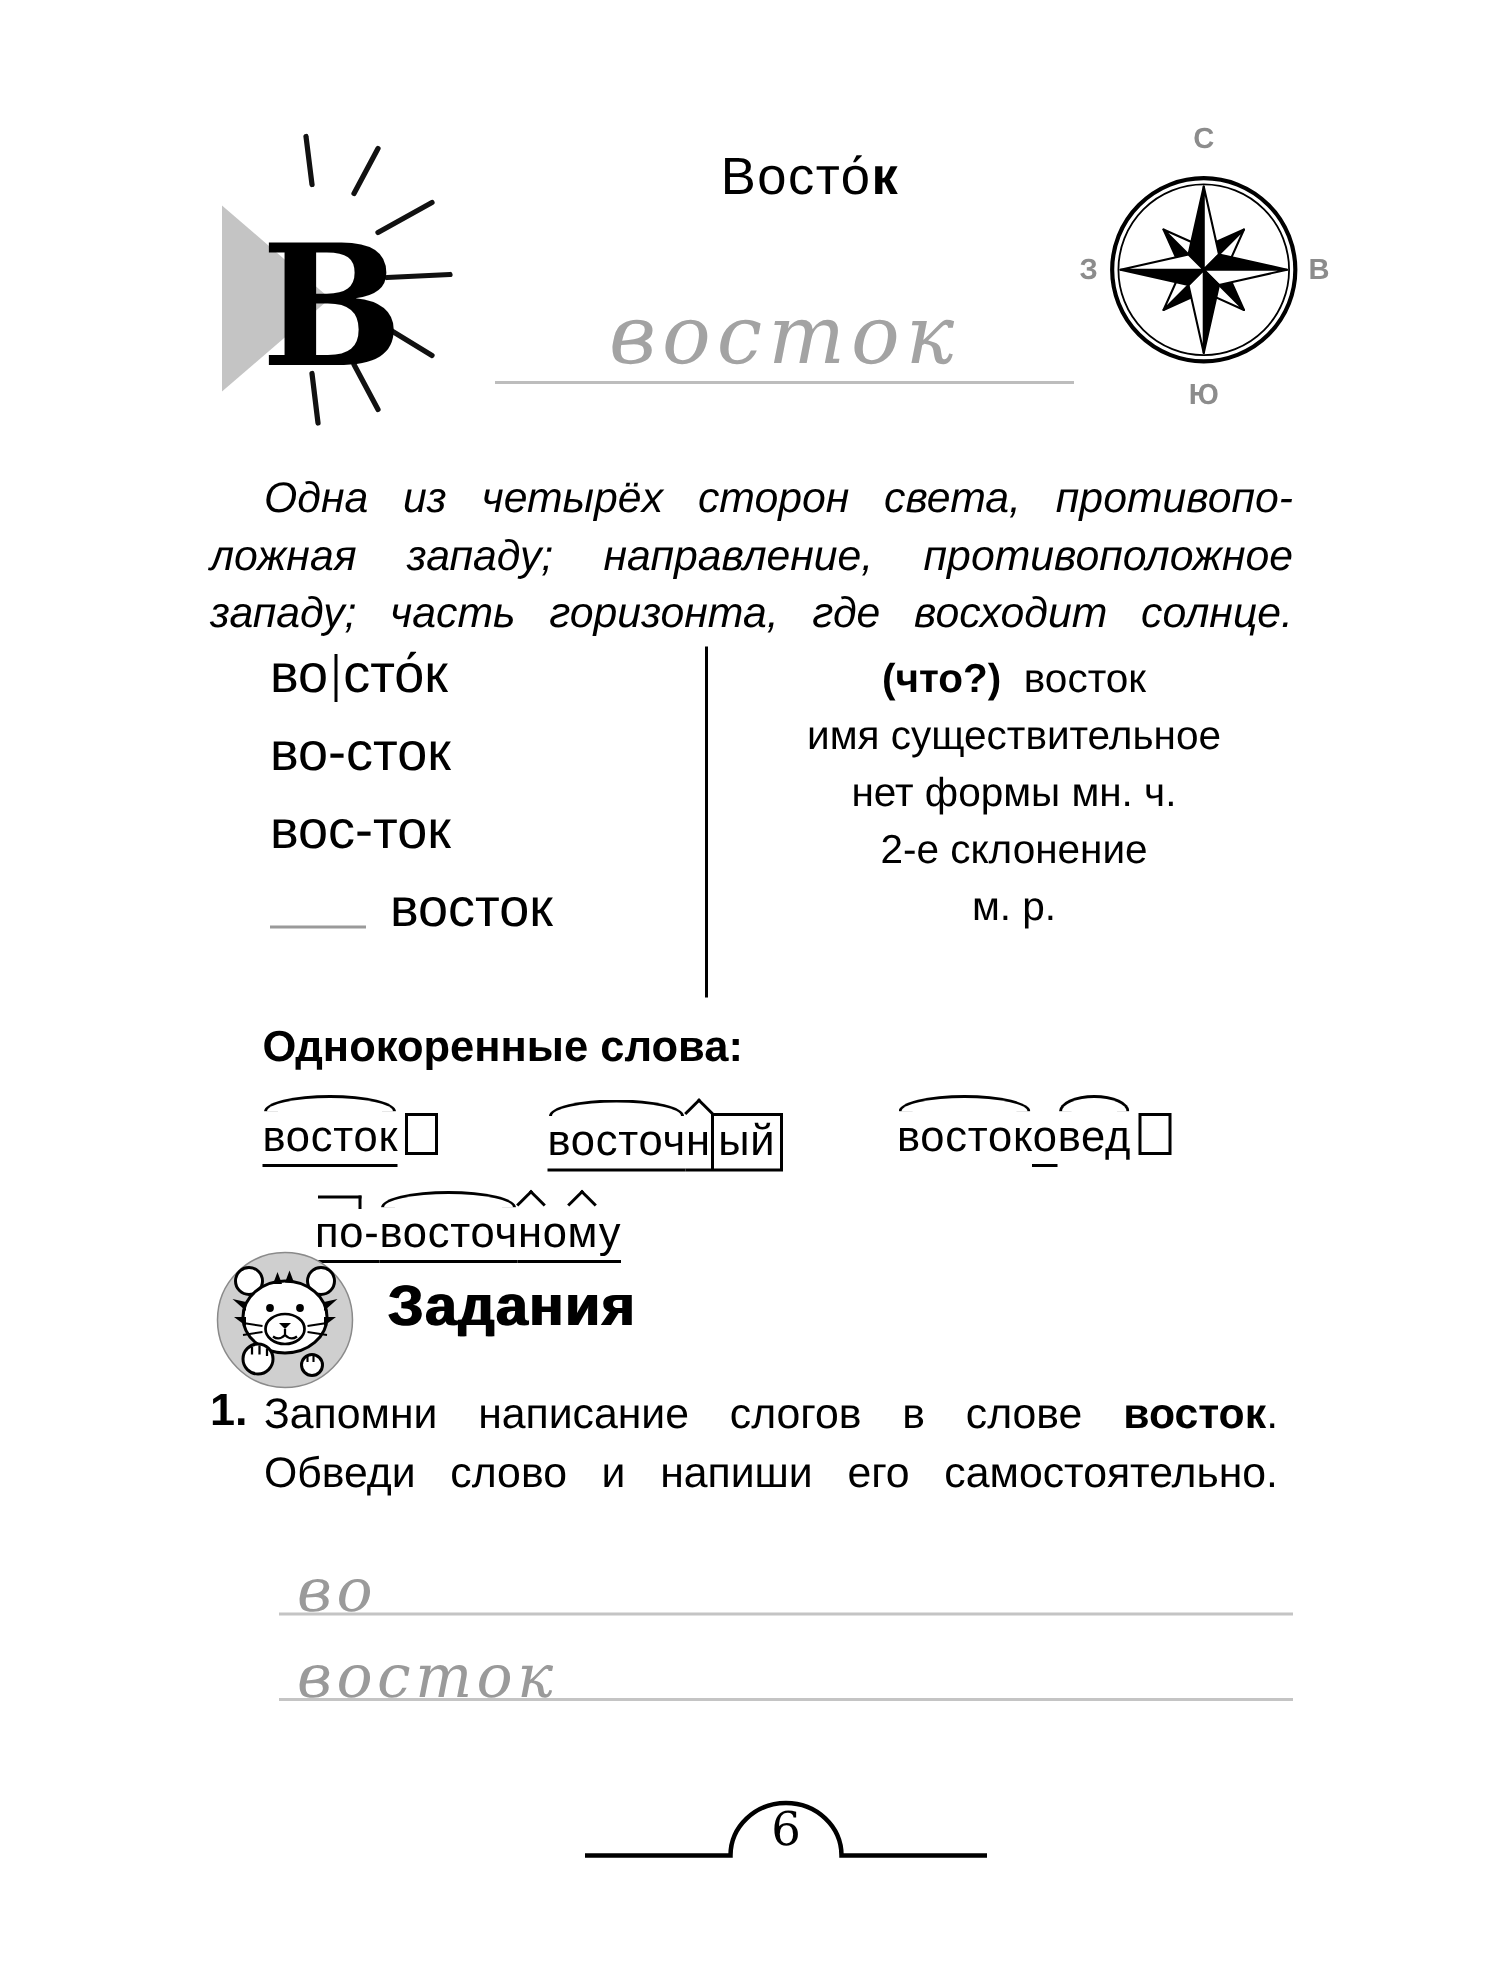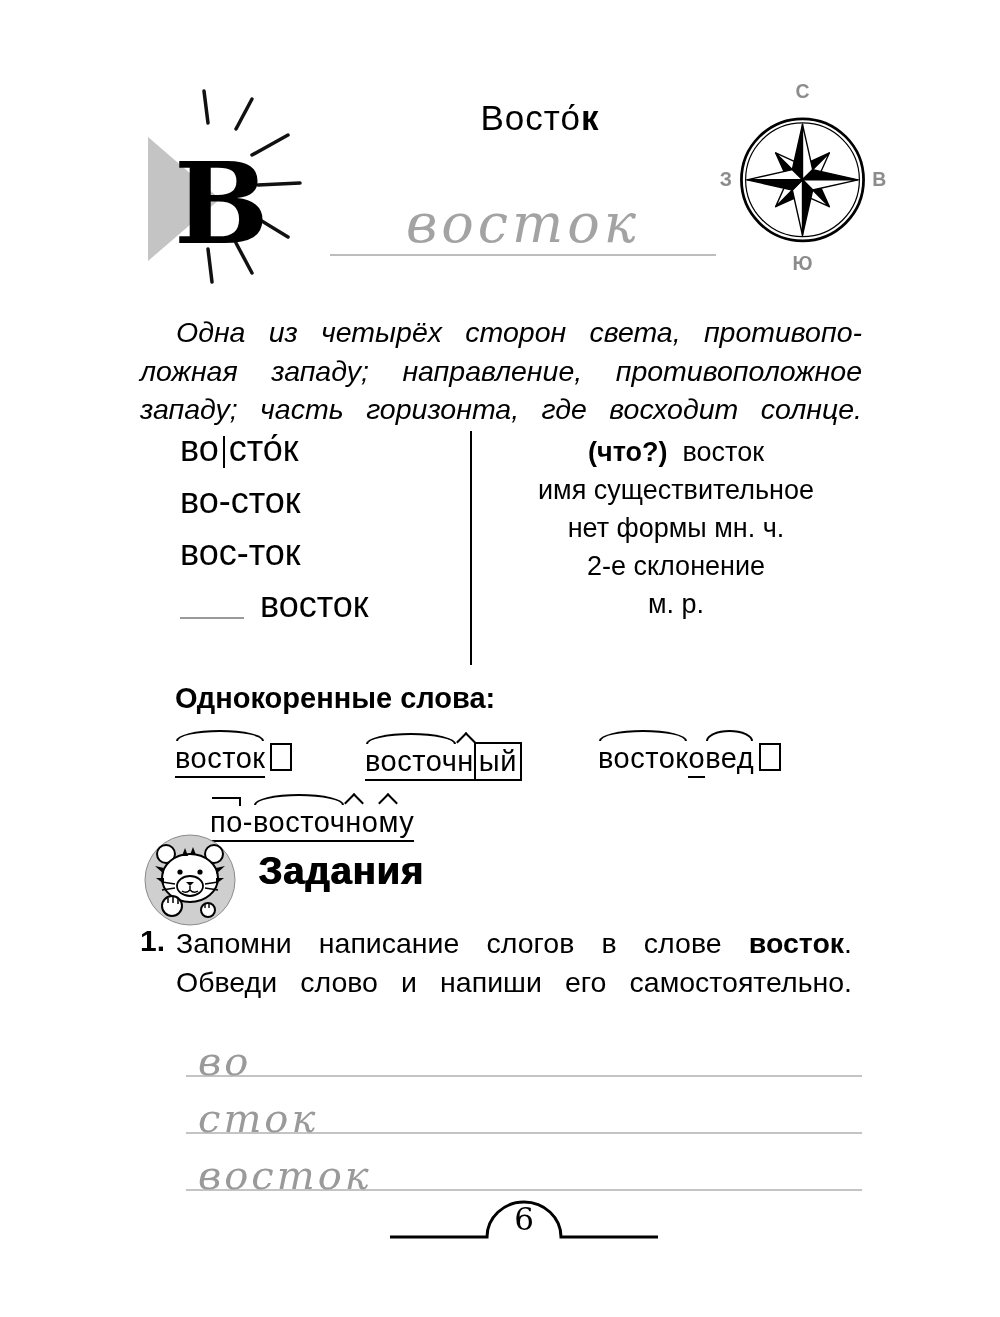--- a/index.html
+++ b/index.html
@@ -188,23 +188,20 @@
   <div id="task1-text">
     <div class="t-line"><span>Запомни написание слогов в слове</span> <b>восток</b><span>.</span></div>
     <div class="t-line">Обведи слово и напиши его самостоятельно.</div>
   </div>
 
   <div id="writing">
     <div class="wline">
       <span class="hw-word">во</span>
     </div>
     <div class="wline">
-      <span class="hw-word">сток</span>
-    </div>
-    <div class="wline">
       <span class="hw-word">восток</span>
     </div>
   </div>
 
   <svg id="footer-svg" width="272" height="50" viewBox="0 0 272 50">
     <path d="M99,47 A37,35 0 0 1 173,47 Z" fill="#fff" stroke="none"></path>
     <path d="M2,47 L99,47 A37,35 0 0 1 173,47 L270,47" fill="none" stroke="#000" stroke-width="3"></path>
     <text x="136" y="40" text-anchor="middle" font-family="DejaVu Serif, serif" font-size="31" fill="#000">6</text>
   </svg>
 

